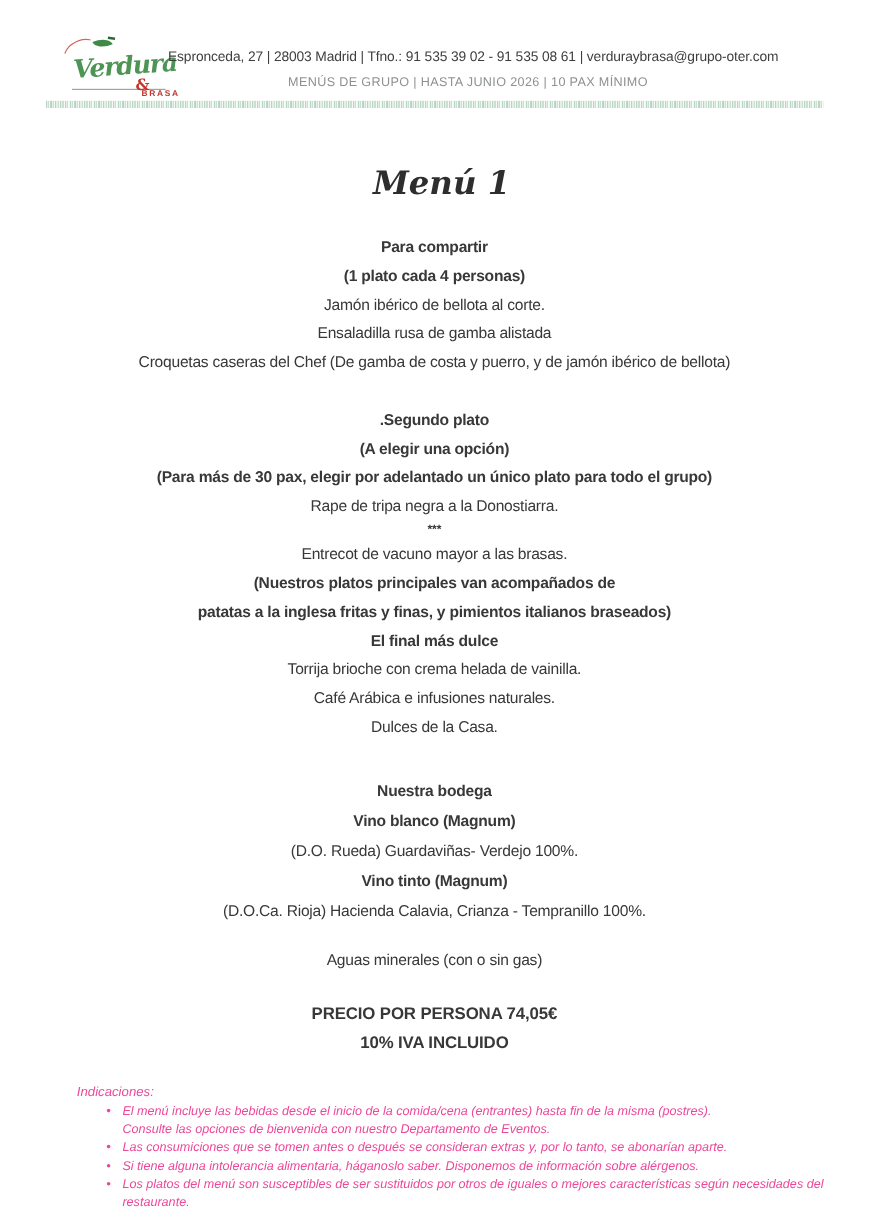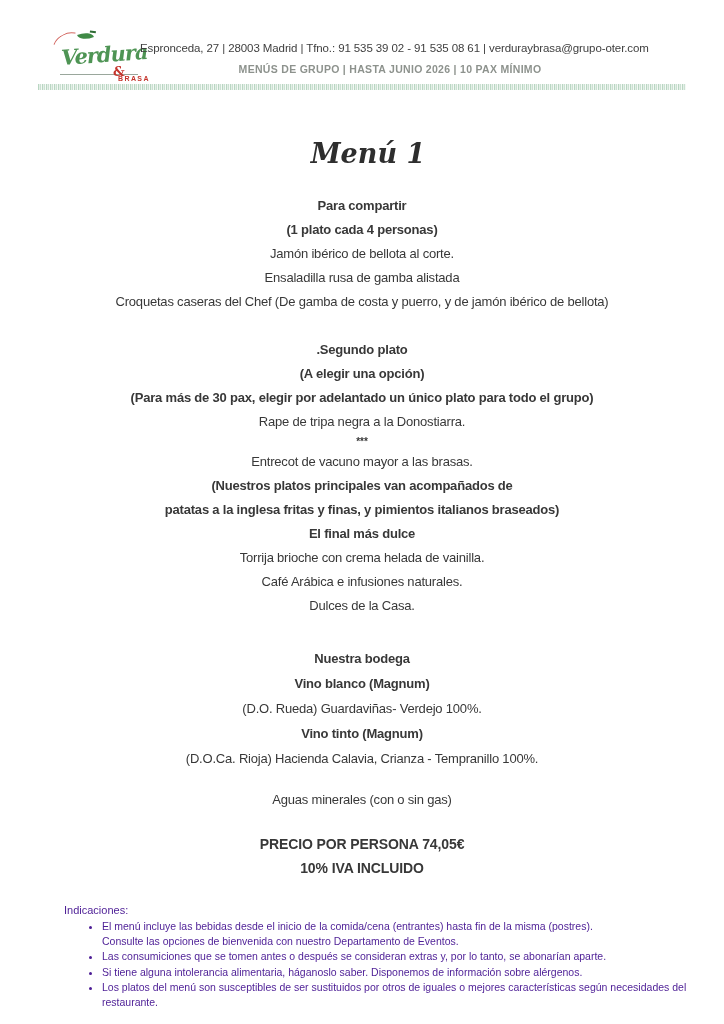--- a/index.html
+++ b/index.html
@@ -27,21 +27,21 @@
   .logo-rule { position: absolute; left: 2px; top: 41px; width: 78px; height: 1px;
                background: #9aa79c; }
   .logo-amp  { position: absolute; left: 55px; top: 31px; font-size: 13px; font-weight: 700;
                color: #c4342c; font-family: "DejaVu Serif", serif; }
   .logo-sub  { position: absolute; left: 60px; top: 42px; font-size: 7px; font-weight: 700;
                color: #c4342c; letter-spacing: 1.4px; }
 
   .header-text { position: absolute; left: 140px; top: 41px; width: 500px; text-align: center; }
   .header-address  { font-size: 11.5px; color: #3e3e3e; letter-spacing: -0.1px;
                      line-height: 14px; white-space: nowrap; }
-  .header-subtitle { margin-top: 8px; font-size: 10.5px; font-weight: 700; color: #8d928d;
+  .header-subtitle { margin-top: 8px; font-size: 10.5px; font-weight: 400; color: #8d928d;
                      letter-spacing: 0.3px; white-space: nowrap; }
 
   .divider { position: absolute; left: 38px; right: 38px; top: 84px; height: 6px;
              background: repeating-linear-gradient(90deg,
                 #b9d6c2 0px, #b9d6c2 1px,
                 #e4efe7 1px, #e4efe7 2px,
                 #cbe0d2 2px, #cbe0d2 3px,
                 #f4f9f5 3px, #f4f9f5 4px); }
 
   
@@ -57,21 +57,21 @@
   .sec-segundo   { margin-top: 24px; }
   .sec-postre    { }
   .sec-bodega    { margin-top: 28px; }
   .sec-bodega .line { height: 25px; line-height: 25px; }
   .sec-aguas     { margin-top: 17px; }
   .sec-precio    { margin-top: 20px; }
   .sec-precio .line { font-size: 14px; letter-spacing: -0.1px; }
 
   
   .footer { position: absolute; left: 64px; right: 36px; top: 903px;
-            color: #4c1d95; }
+            font-style: italic; color: #ec4899; }
   .footer-label { font-size: 11px; line-height: 14px; }
   .footer ul { margin: 2px 0 0 0; padding-left: 38px; list-style: disc; }
   .footer li { font-size: 10.5px; line-height: 14.5px; margin-bottom: 1px;
                white-space: pre-line; }
 </style>
 </head>
 <body>
 
 <div class="page">
 

